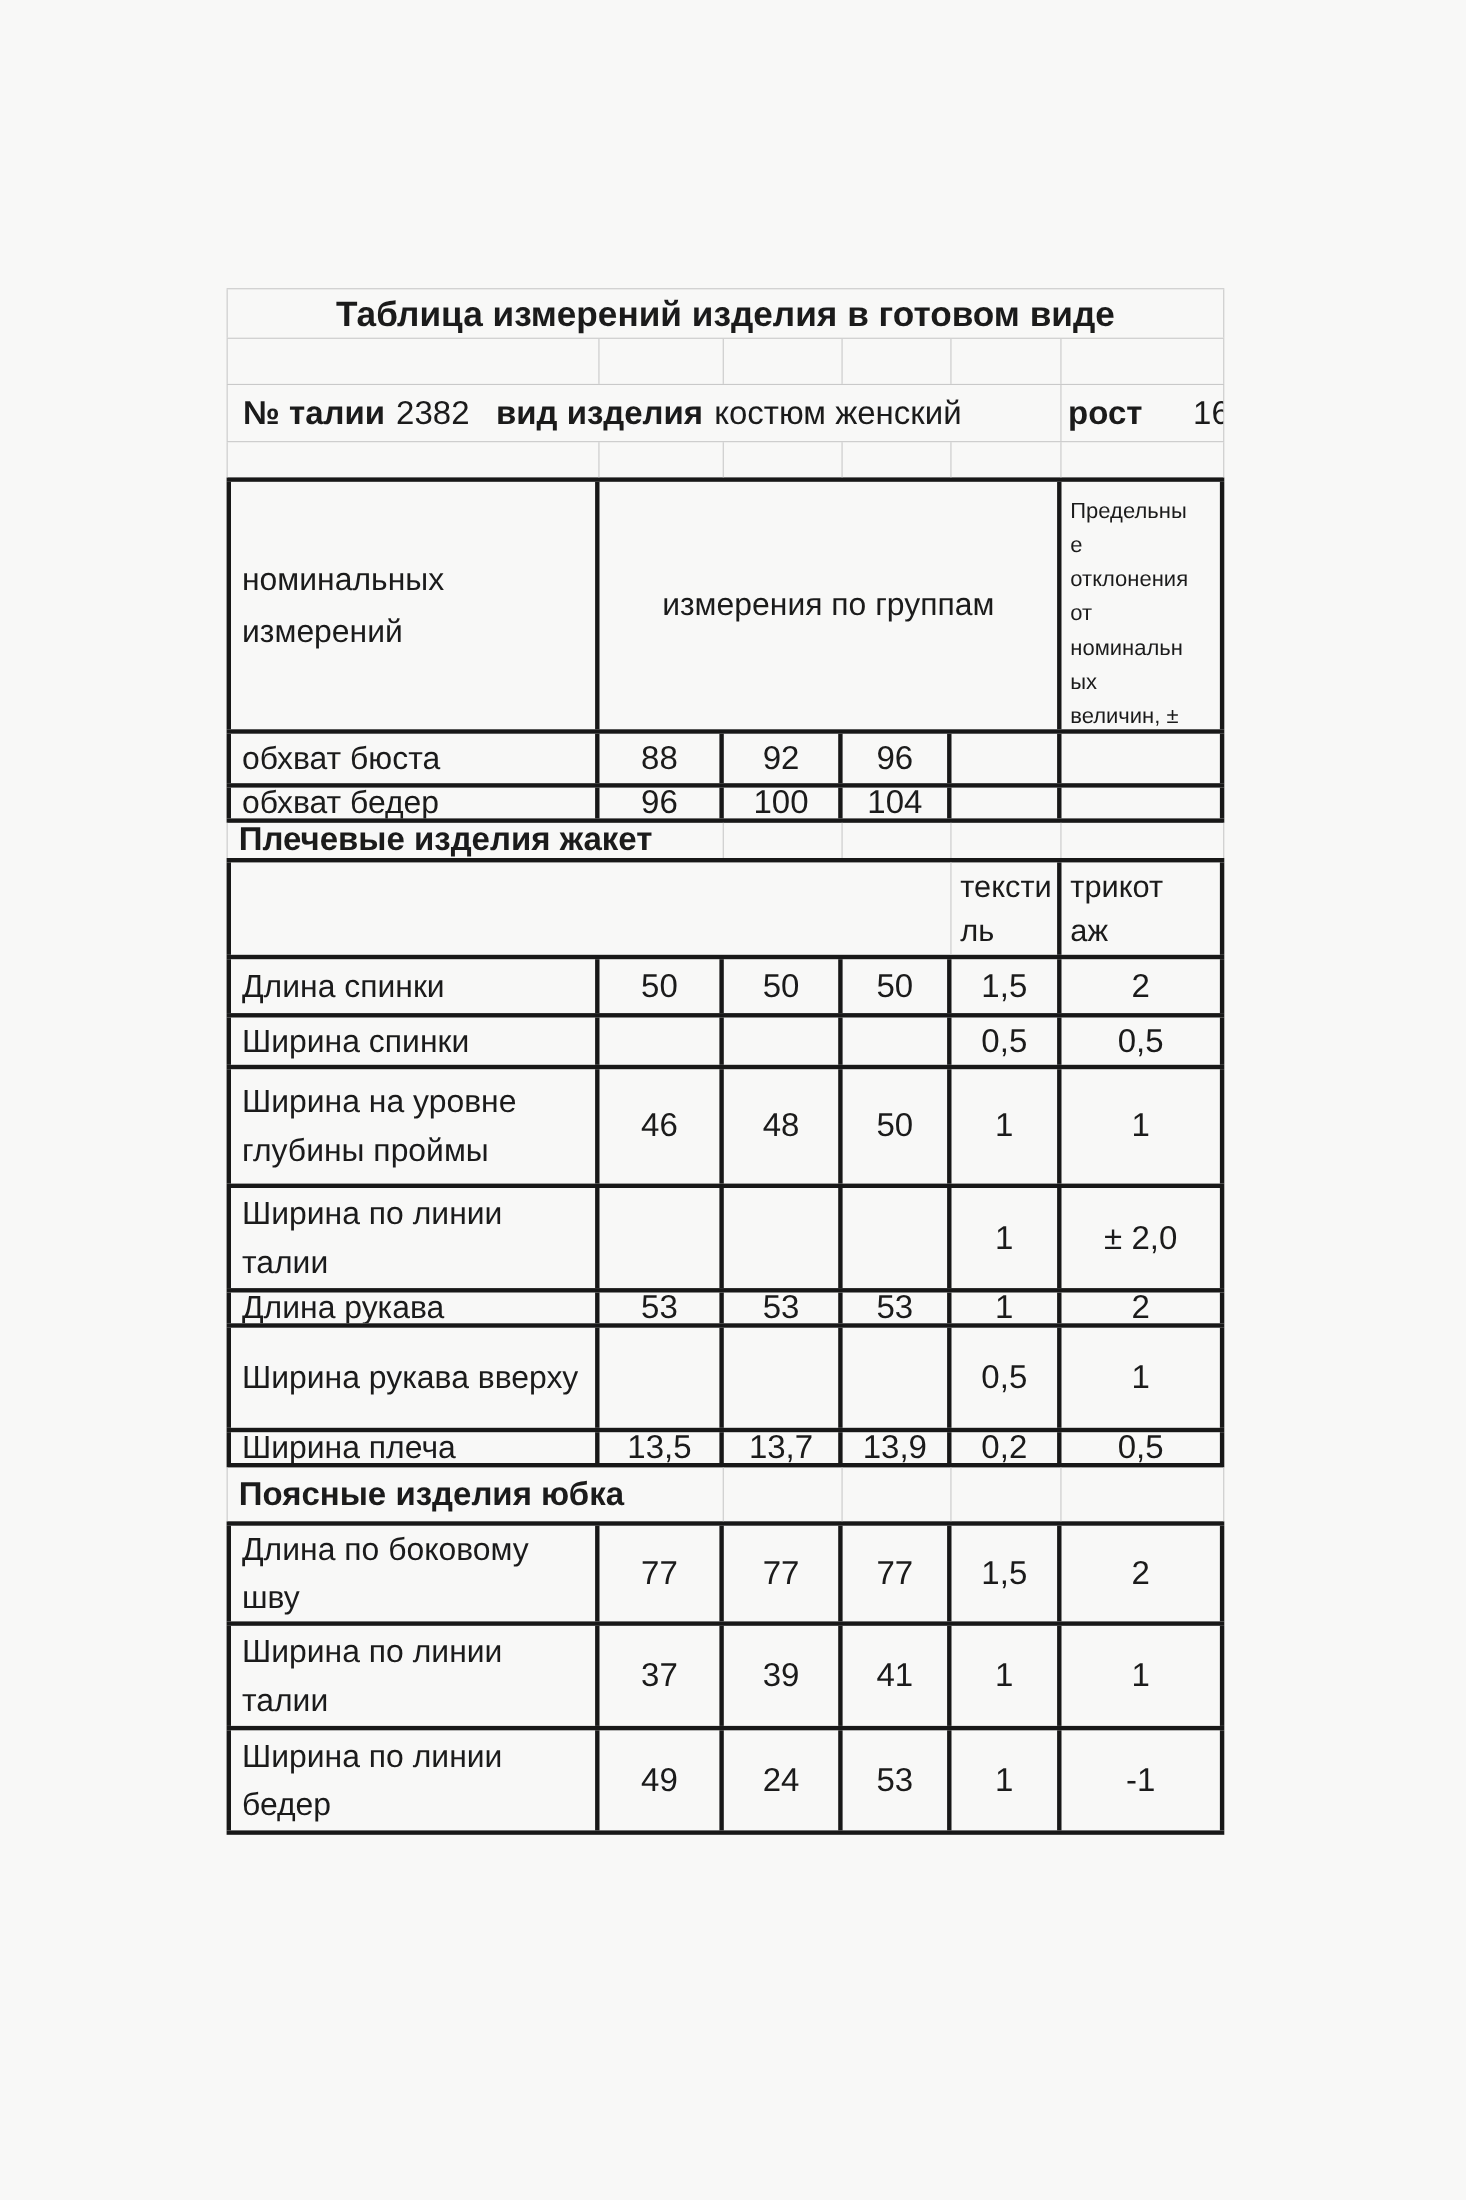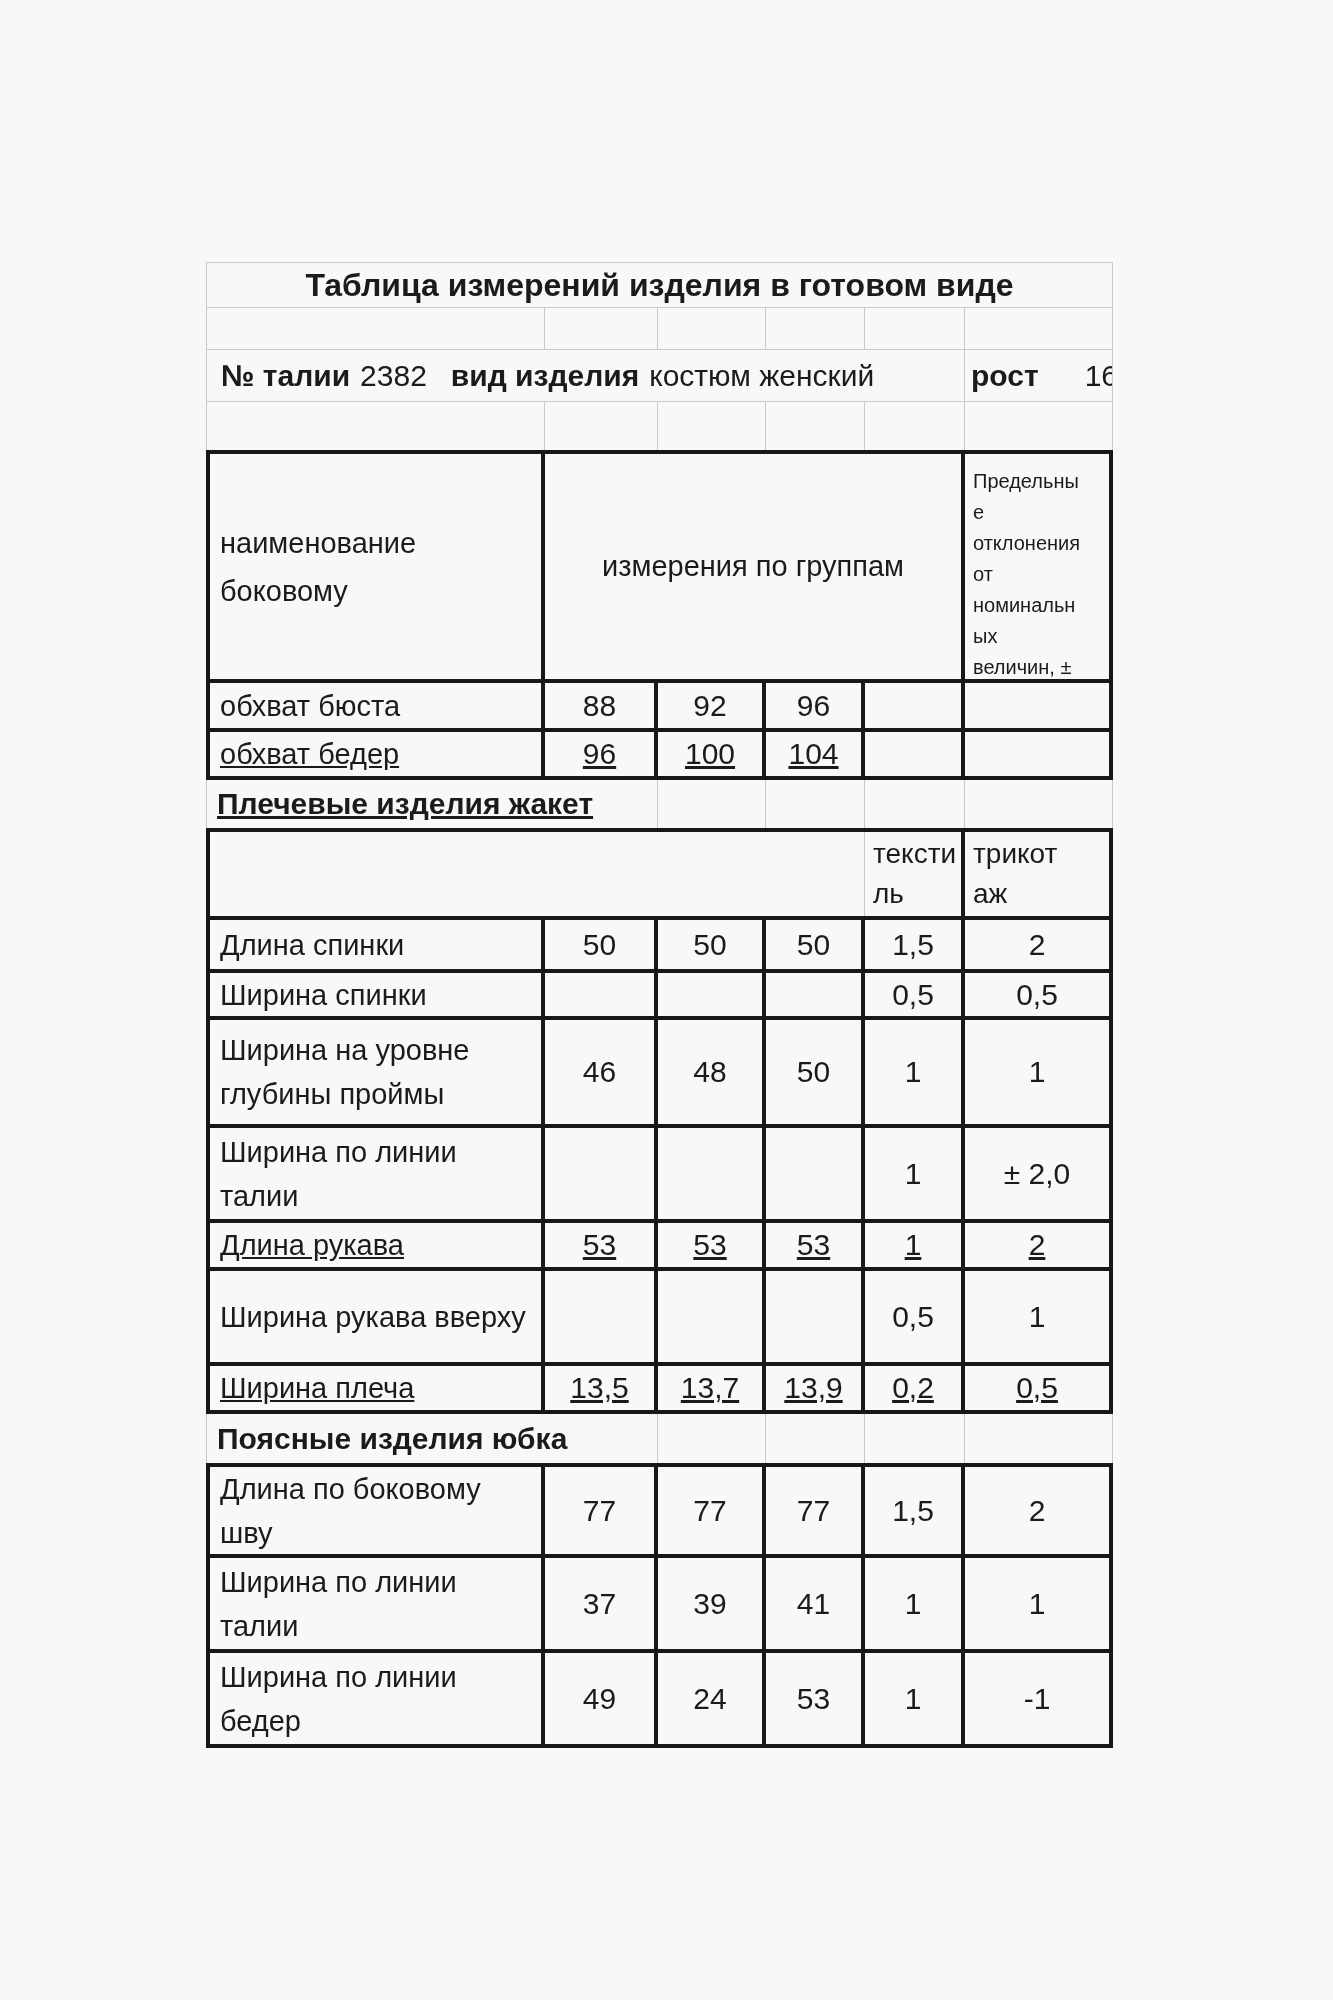--- a/index.html
+++ b/index.html
@@ -23,21 +23,21 @@
   }
   
   .c0{width:339px;} .c1{width:113px;} .c2{width:108px;} .c3{width:99px;}
   .c4{width:100px;} .c5{width:148px;gap:36px;}
   .cm-left{width:759px;}        
   .ch-groups{width:420px;}      
   .cs-first{width:452px;}       
   .csub-left{width:659px;}      
   .cw-full{width:907px;}
   
-  .h46{height:46px;} .h42{height:42px;} .h52{height:52px;} .h48{height:48px;text-decoration:underline;}
+  .h46{height:46px;} .h42{height:42px;} .h52{height:52px;} .h48{height:32px;}
   .h233{height:233px;} .h49{height:49px;} .h92{height:92px;} .h53{height:53px;}
   .h47{height:47px;} .h97{height:108px;} .h95{height:95px;}
   
   .bbd{border-bottom:4px solid #181818;}
   .bbl{border-bottom:1px solid #c9c9c9;}
   .btd{border-top:4px solid #181818;}
   .btl{border-top:1px solid #c9c9c9;}
   .brd{border-right:4px solid #181818;}
   .brl{border-right:1px solid #c9c9c9;}
   .bld{border-left:4px solid #181818;}
@@ -93,21 +93,21 @@
   <div class="row h48">
     <div class="cell c0 bll brl"></div>
     <div class="cell c1 brl"></div>
     <div class="cell c2 brl"></div>
     <div class="cell c3 brl"></div>
     <div class="cell c4 brl"></div>
     <div class="cell c5 brl"></div>
   </div>
 
   <div class="row h233 btd bbd">
-    <div class="cell c0 bld brd hname">наименование боковому</div>
+    <div class="cell c0 bld brd hname">номинальных измерений</div>
     <div class="cell ch-groups brd hgroups">измерения по группам</div>
     <div class="cell c5 brd hdev">
       <span>Предельные отклонения от номинальных величин, ± см.</span>
     </div>
   </div>
 
   <div class="row h49 bbd">
     <div class="cell c0 bld brd name">обхват бюста</div>
     <div class="cell c1 brd val">88</div>
     <div class="cell c2 brd val">92</div>

